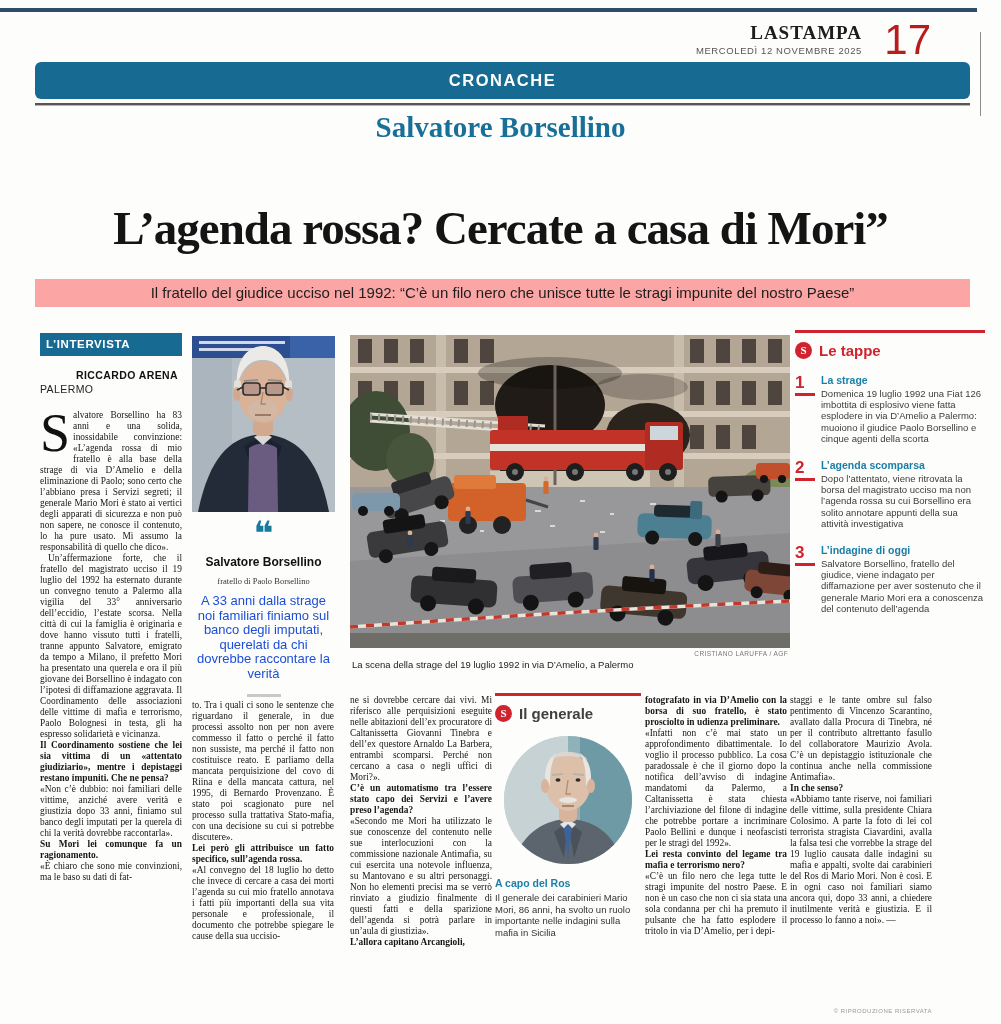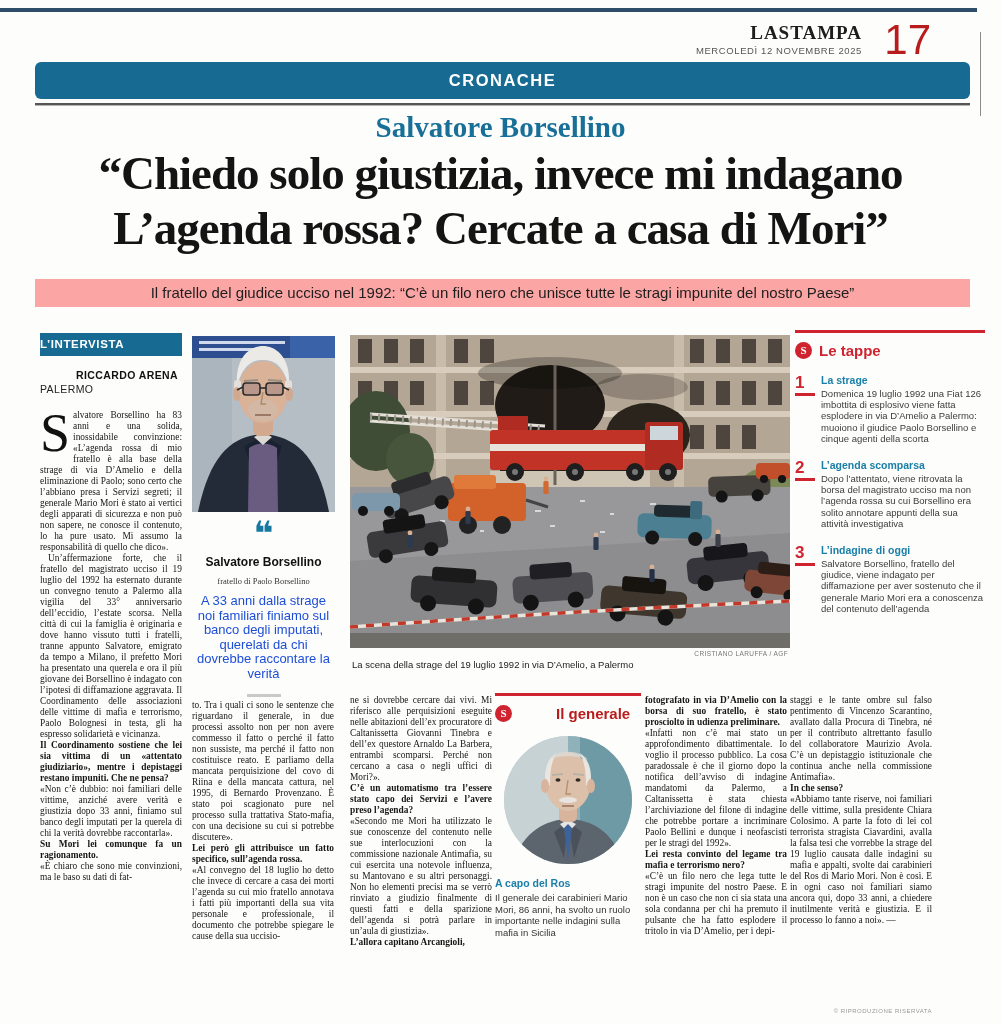--- a/index.html
+++ b/index.html
@@ -36,21 +36,21 @@
               text-align:justify; hyphens:auto; }
   .bodytext p { margin:0; }
   .bodytext p.q { font-weight:bold; }
   .bodytext p.indent { text-indent:8px; }
   .dropcap { float:left; font-family:"Liberation Serif", serif; font-size:54px; line-height:0.8;
              padding:2px 3px 0 0; color:#111; }
 
   .col1 { left:40px; top:333px; height:691px; }
   .interview-label { width:142px; height:23px; background:#176a92; color:#fff; margin-bottom:13px;
                      font-family:"Liberation Sans", sans-serif; font-weight:bold; font-size:11.5px;
-                     line-height:23px; padding-left:0; letter-spacing:0.6px; }
+                     line-height:23px; padding-left:6px; letter-spacing:0.6px; }
   .byline-author { font-family:"Liberation Sans", sans-serif; font-weight:bold; font-size:10.5px;
                    letter-spacing:0.4px; color:#111;padding-left:36px; }
   .byline-city { font-family:"Liberation Sans", sans-serif; font-size:10.5px; letter-spacing:0.4px;
                  color:#222; margin:2px 0 15px 0; }
 
   .portrait { position:absolute; left:192px; top:336px; width:143px; height:176px; overflow:hidden; background:#b9c2c8; }
 
   .quote-card { position:absolute; left:192px; top:516px; width:143px; text-align:center; }
   .qmark { font-family:"DejaVu Sans", sans-serif; font-weight:bold; font-size:34px; line-height:1; color:#1779a0; }
   .qname { font-family:"Liberation Sans", sans-serif; font-weight:bold; font-size:12px; color:#111; margin-top:5px; }
@@ -65,21 +65,21 @@
                   font-family:"Liberation Sans", sans-serif; font-size:6.5px; letter-spacing:0.4px; color:#777; }
   .photo-caption { position:absolute; left:352px; top:659px; width:438px;
                    font-family:"Liberation Sans", sans-serif; font-size:9.5px; color:#1c1c1c; }
 
   .col3 { left:350px; top:695px; height:329px; }
 
   
   .generale { position:absolute; left:495px; top:693px; width:146px; }
   .gen-rule { height:3px; background:#cf2430; margin-bottom:9px; }
   .gen-header { display:flex; align-items:center; }
-  .gen-title { font-family:"Liberation Sans", sans-serif; font-weight:bold; font-size:15px; color:#b91c1c;margin-left:37px; }
+  .gen-title { font-family:"Liberation Sans", sans-serif; font-weight:bold; font-size:15px; color:#404040; }
   .s-badge { display:inline-flex; width:17px; height:17px; border-radius:50%; background:#cf2430; color:#fff;
              font-family:"Liberation Serif", serif; font-weight:bold; font-size:11px; line-height:17px;
              justify-content:center; align-items:center; margin-right:7px; flex:0 0 17px; }
   .gen-photo { width:128px; height:128px; border-radius:50%; overflow:hidden; margin:14px auto 0; background:#c7d2d4; }
   .gen-phototitle { font-family:"Liberation Sans", sans-serif; font-weight:bold; font-size:10.5px; color:#1a7fa8; margin-top:13px; }
   .gen-caption { font-family:"Liberation Sans", sans-serif; font-size:9.5px; line-height:11.5px; color:#333; margin-top:3px; }
 
   .col4 { left:645px; top:695px; height:329px; }
   .col5 { left:790px; top:695px; height:312px; }
   .copyright { position:absolute; left:792px; top:1008px; width:140px; text-align:right;
@@ -109,21 +109,21 @@
   </div>
   <div class="page-number">17</div>
   <div class="right-hairline"></div>
 
   <div class="section-band">
     <span>CRONACHE</span>
   </div>
   <div class="band-rule"></div>
 
   <div class="kicker">Salvatore Borsellino</div>
-  <h1 class="headline"><span>“Chiedo solo giustizia, invece mi indagano</span><br><span>L’agenda rossa? Cercate a casa di Mori”</span></h1>
+  <h1 class="headline"><br><span>L’agenda rossa? Cercate a casa di Mori”</span></h1>
   <div class="subhead-band">
     <span>Il fratello del giudice ucciso nel 1992: “C’è un filo nero che unisce tutte le stragi impunite del nostro Paese”</span>
   </div>
 
   <div class="col col1">
     <div class="interview-label">L’INTERVISTA</div>
     <div class="byline-author">RICCARDO ARENA</div>
     <div class="byline-city">PALERMO</div>
     <div class="bodytext">
       <p><span class="dropcap">S</span><span>alvatore Borsellino ha 83 anni e una solida, inossidabile convinzione: «L’agenda rossa di mio fratello è alla base della strage di via D’Amelio e della eliminazione di Paolo; sono certo che l’abbiano presa i Servizi segreti; il generale Mario Mori è stato ai vertici degli apparati di sicurezza e non può non sapere, ne conosce il contenuto, lo ha pure usato. Mi assumo la responsabilità di quello che dico».</span></p>

